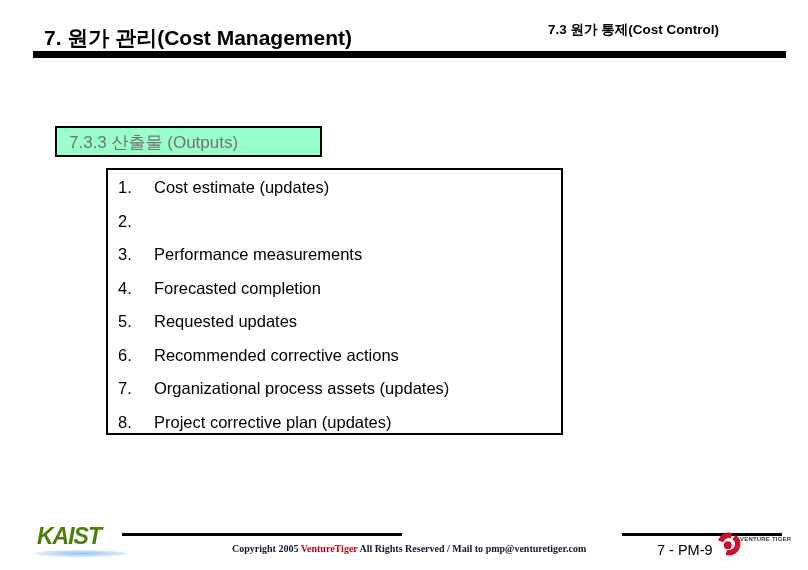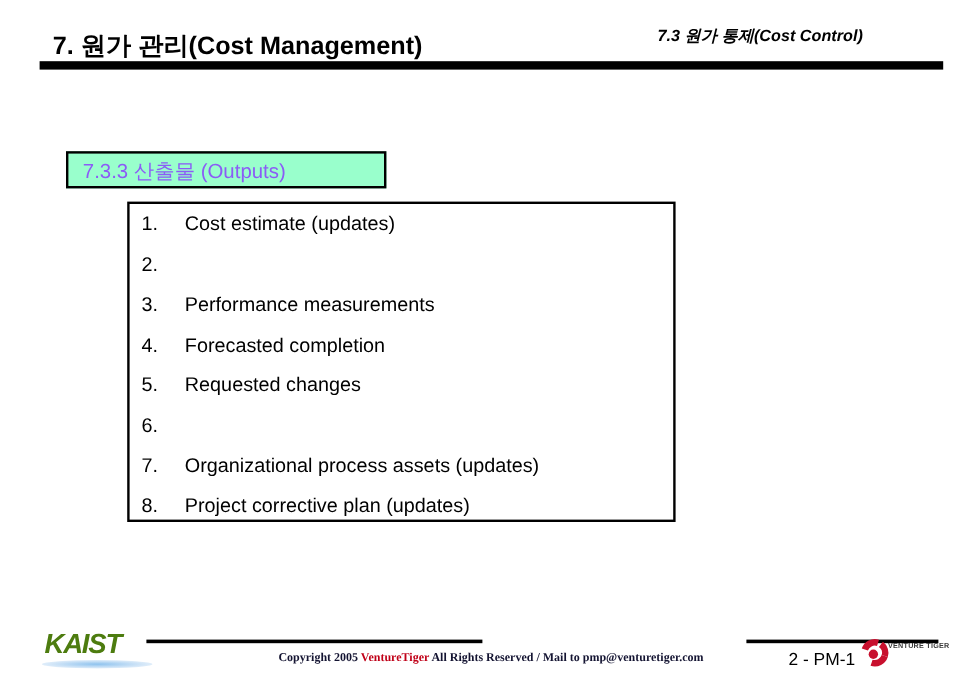--- a/index.html
+++ b/index.html
@@ -33,21 +33,20 @@
     letter-spacing: 0px;
     white-space: nowrap;
     color: #000000;
   }
   #header-subtitle {
     position: absolute;
     left: 548px;
     top: 21px;
     font-size: 13.5px;
     font-weight: bold;
-    font-style: italic;
     white-space: nowrap;
     color: #000000;
   }
   #header-rule {
     position: absolute;
     left: 33px;
     top: 51px;
     width: 753px;
     height: 7px;
     background: #000000;
@@ -64,21 +63,21 @@
     border: 2px solid #000000;
     box-sizing: border-box;
   }
   #section-heading-label {
     position: absolute;
     left: 12px;
     top: 3px;
     font-size: 17px;
     font-weight: normal;
     white-space: nowrap;
-    color: #8b5cf6;
+    color: #737373;
   }
 
   
   #outputs-box {
     position: absolute;
     left: 106px;
     top: 168px;
     width: 457px;
     height: 267px;
     border: 2px solid #000000;
@@ -227,24 +226,25 @@
     <li class="output-item">
       <span class="output-num">3.</span>
       <span class="output-text">Performance measurements</span>
     </li>
     <li class="output-item">
       <span class="output-num">4.</span>
       <span class="output-text">Forecasted completion</span>
     </li>
     <li class="output-item">
       <span class="output-num">5.</span>
-      <span class="output-text">Requested changes</span>
+      <span class="output-text">Requested updates</span>
     </li>
     <li class="output-item">
       <span class="output-num">6.</span>
+      <span class="output-text">Recommended corrective actions</span>
     </li>
     <li class="output-item">
       <span class="output-num">7.</span>
       <span class="output-text">Organizational process assets (updates)</span>
     </li>
     <li class="output-item">
       <span class="output-num">8.</span>
       <span class="output-text">Project corrective plan (updates)</span>
     </li>
   </ul>
@@ -258,21 +258,21 @@
   </div>
 
   <div id="footer-rule-left"></div>
 
   <div id="footer-copyright">
     <span>Copyright 2005 </span><span class="cw-brand">VentureTiger</span><span> All Rights Reserved / Mail to </span><span class="cw-mail">pmp@venturetiger.com</span>
   </div>
 
   <div id="footer-rule-right"></div>
 
-  <div id="page-number">2 - PM-1</div>
+  <div id="page-number">7 - PM-9</div>
 
   <div id="venturetiger-logo">
     <svg id="vt-mark" width="30" height="30" viewBox="0 0 100 100">
       <path d="M50 12 A38 38 0 0 0 12 50 L30 50 A20 20 0 0 1 50 30 Z" fill="#c8102e" transform="rotate(18 50 50)"></path>
       <path d="M50 88 A38 38 0 0 0 88 50 L70 50 A20 20 0 0 1 50 70 Z" fill="#c8102e" transform="rotate(18 50 50)"></path>
       <path d="M88 50 A38 38 0 0 0 62 14 L56 31 A20 20 0 0 1 70 50 Z" fill="#c8102e" transform="rotate(18 50 50)"></path>
       <circle cx="46" cy="54" r="13" fill="#c8102e"></circle>
     </svg>
     <div id="vt-wordmark">VENTURE TIGER</div>
   </div>

